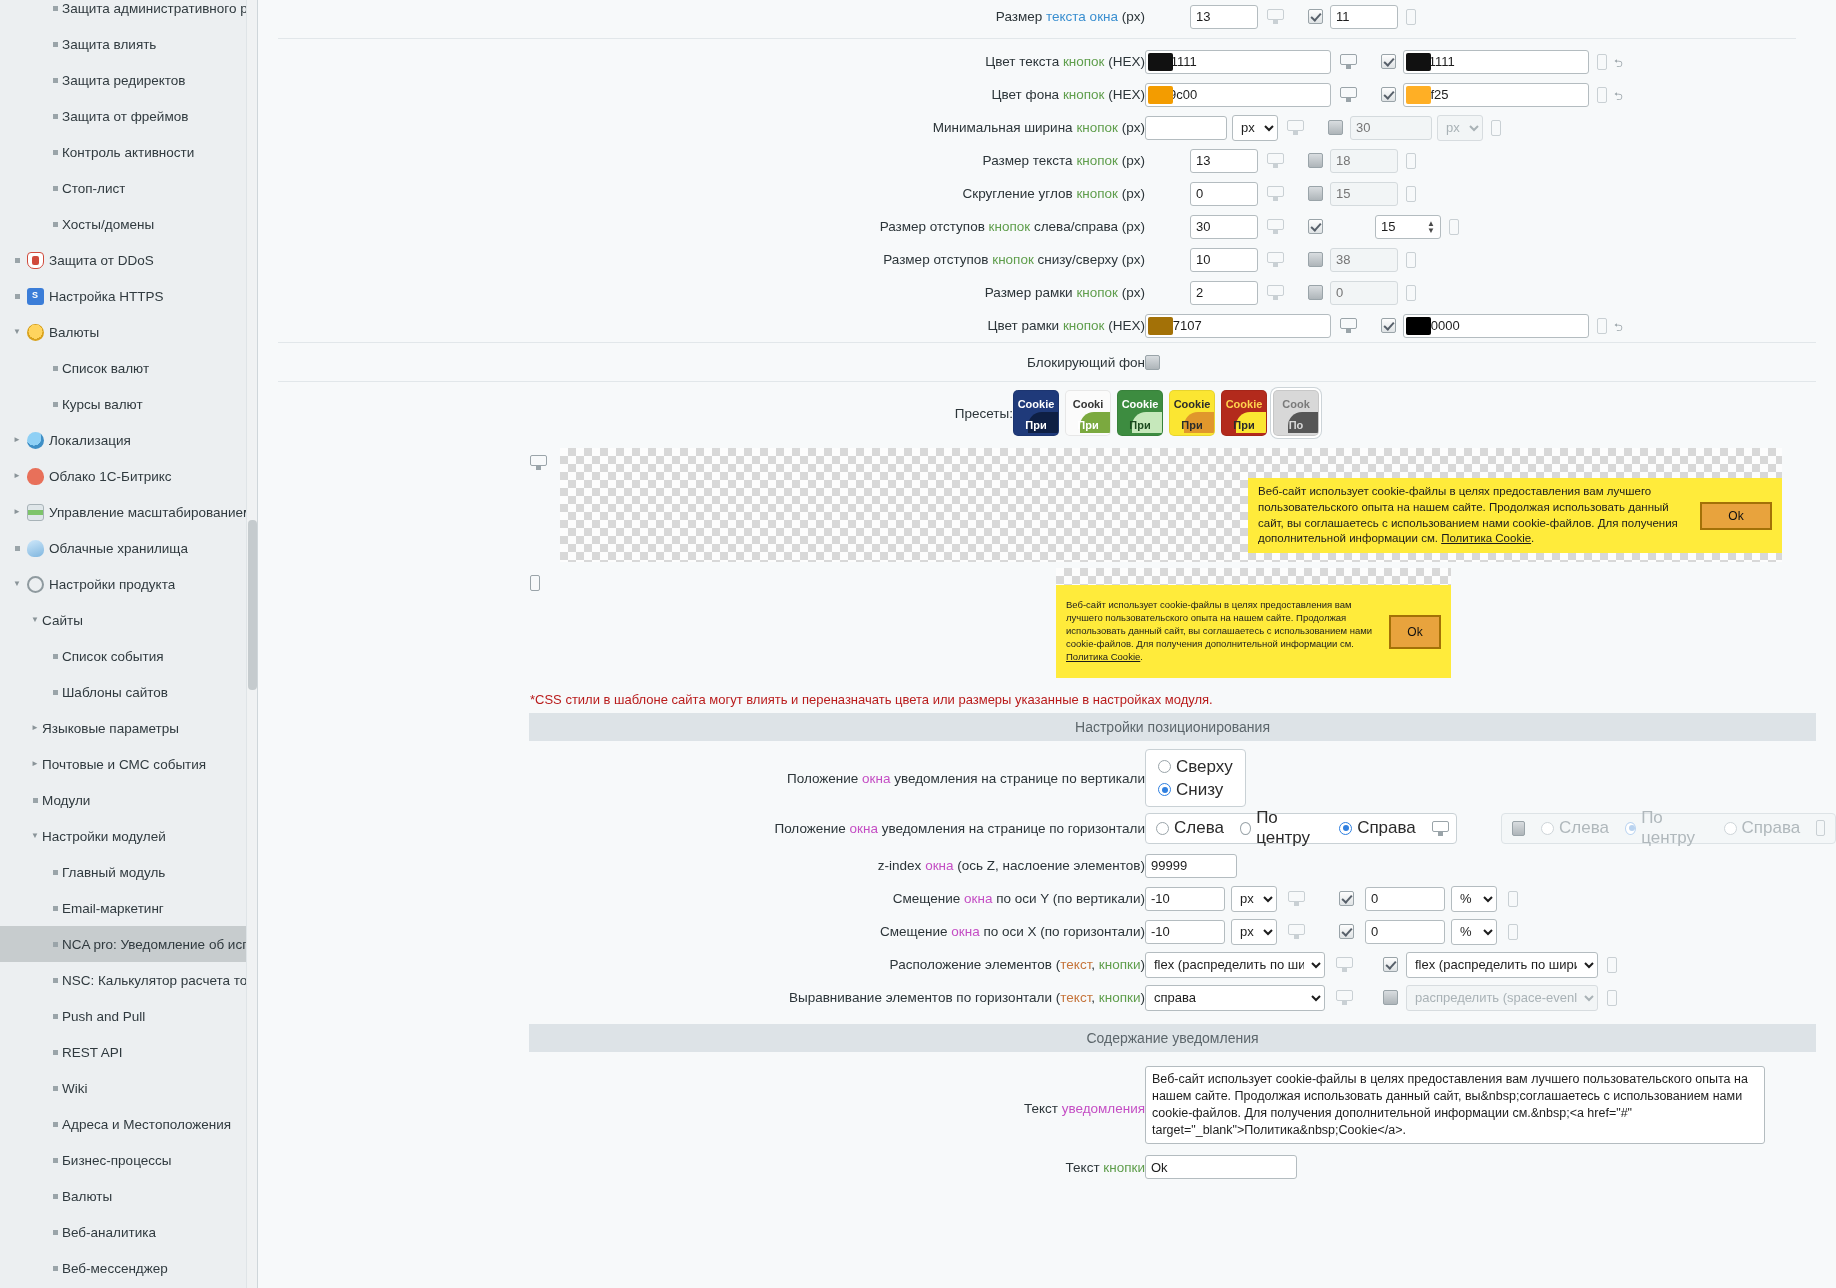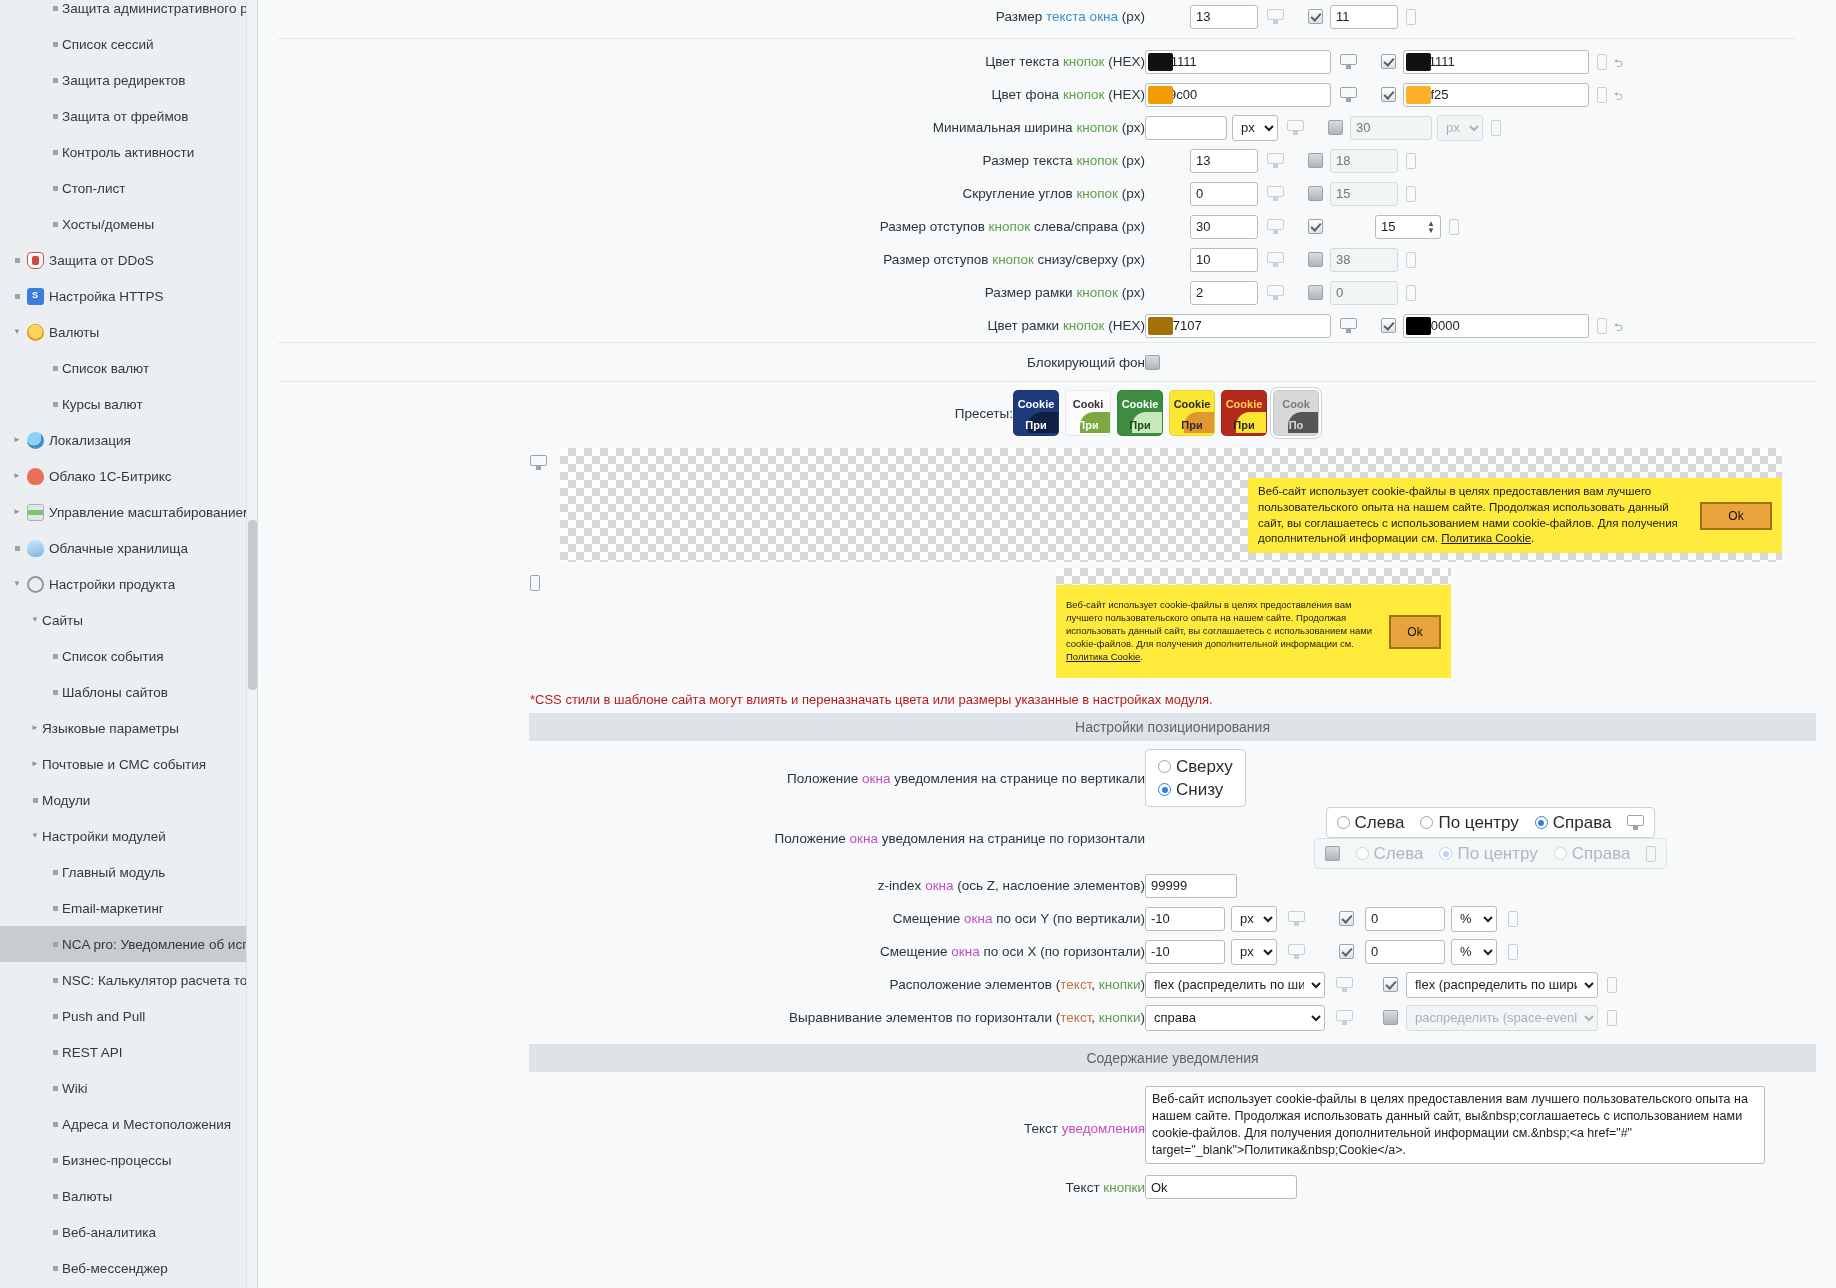--- a/index.html
+++ b/index.html
@@ -200,21 +200,21 @@
         <div class="sb-item lvl3">
           <span class="sb-dot">
             <i></i>
           </span>
           <span class="sb-lb">Защита административного разде</span>
         </div>
         <div class="sb-item lvl3">
           <span class="sb-dot">
             <i></i>
           </span>
-          <span class="sb-lb">Список сессий</span>
+          <span class="sb-lb">Защита влиять</span>
         </div>
         <div class="sb-item lvl3">
           <span class="sb-dot">
             <i></i>
           </span>
           <span class="sb-lb">Защита редиректов</span>
         </div>
         <div class="sb-item lvl3">
           <span class="sb-dot">
             <i></i>
@@ -747,21 +747,21 @@
               <span class="rad on"></span>
               <span>Снизу</span>
             </div>
           </div>
         </td>
       </tr>
 
       <tr style="height:42px;">
         <td class="lbl-cell"><span id="lbl-pos-horiz">Положение <span class="kw-pink">окна</span> уведомления на странице по горизонтали</span></td>
         <td class="val-cell">
-          <div style="display:flex; align-items:center; flex-direction:column;">
+          <div style="display:flex; align-items:flex-end; gap:44px;">
             <div class="grp" style="padding:3px 10px;">
               <div class="inline-grp">
                 <span class="radio-line">
                       <span class="rad"></span>
                       <span>Слева</span>
                     </span>
                 <span class="radio-line">
                       <span class="rad"></span>
                       <span>По центру</span>
                     </span>

